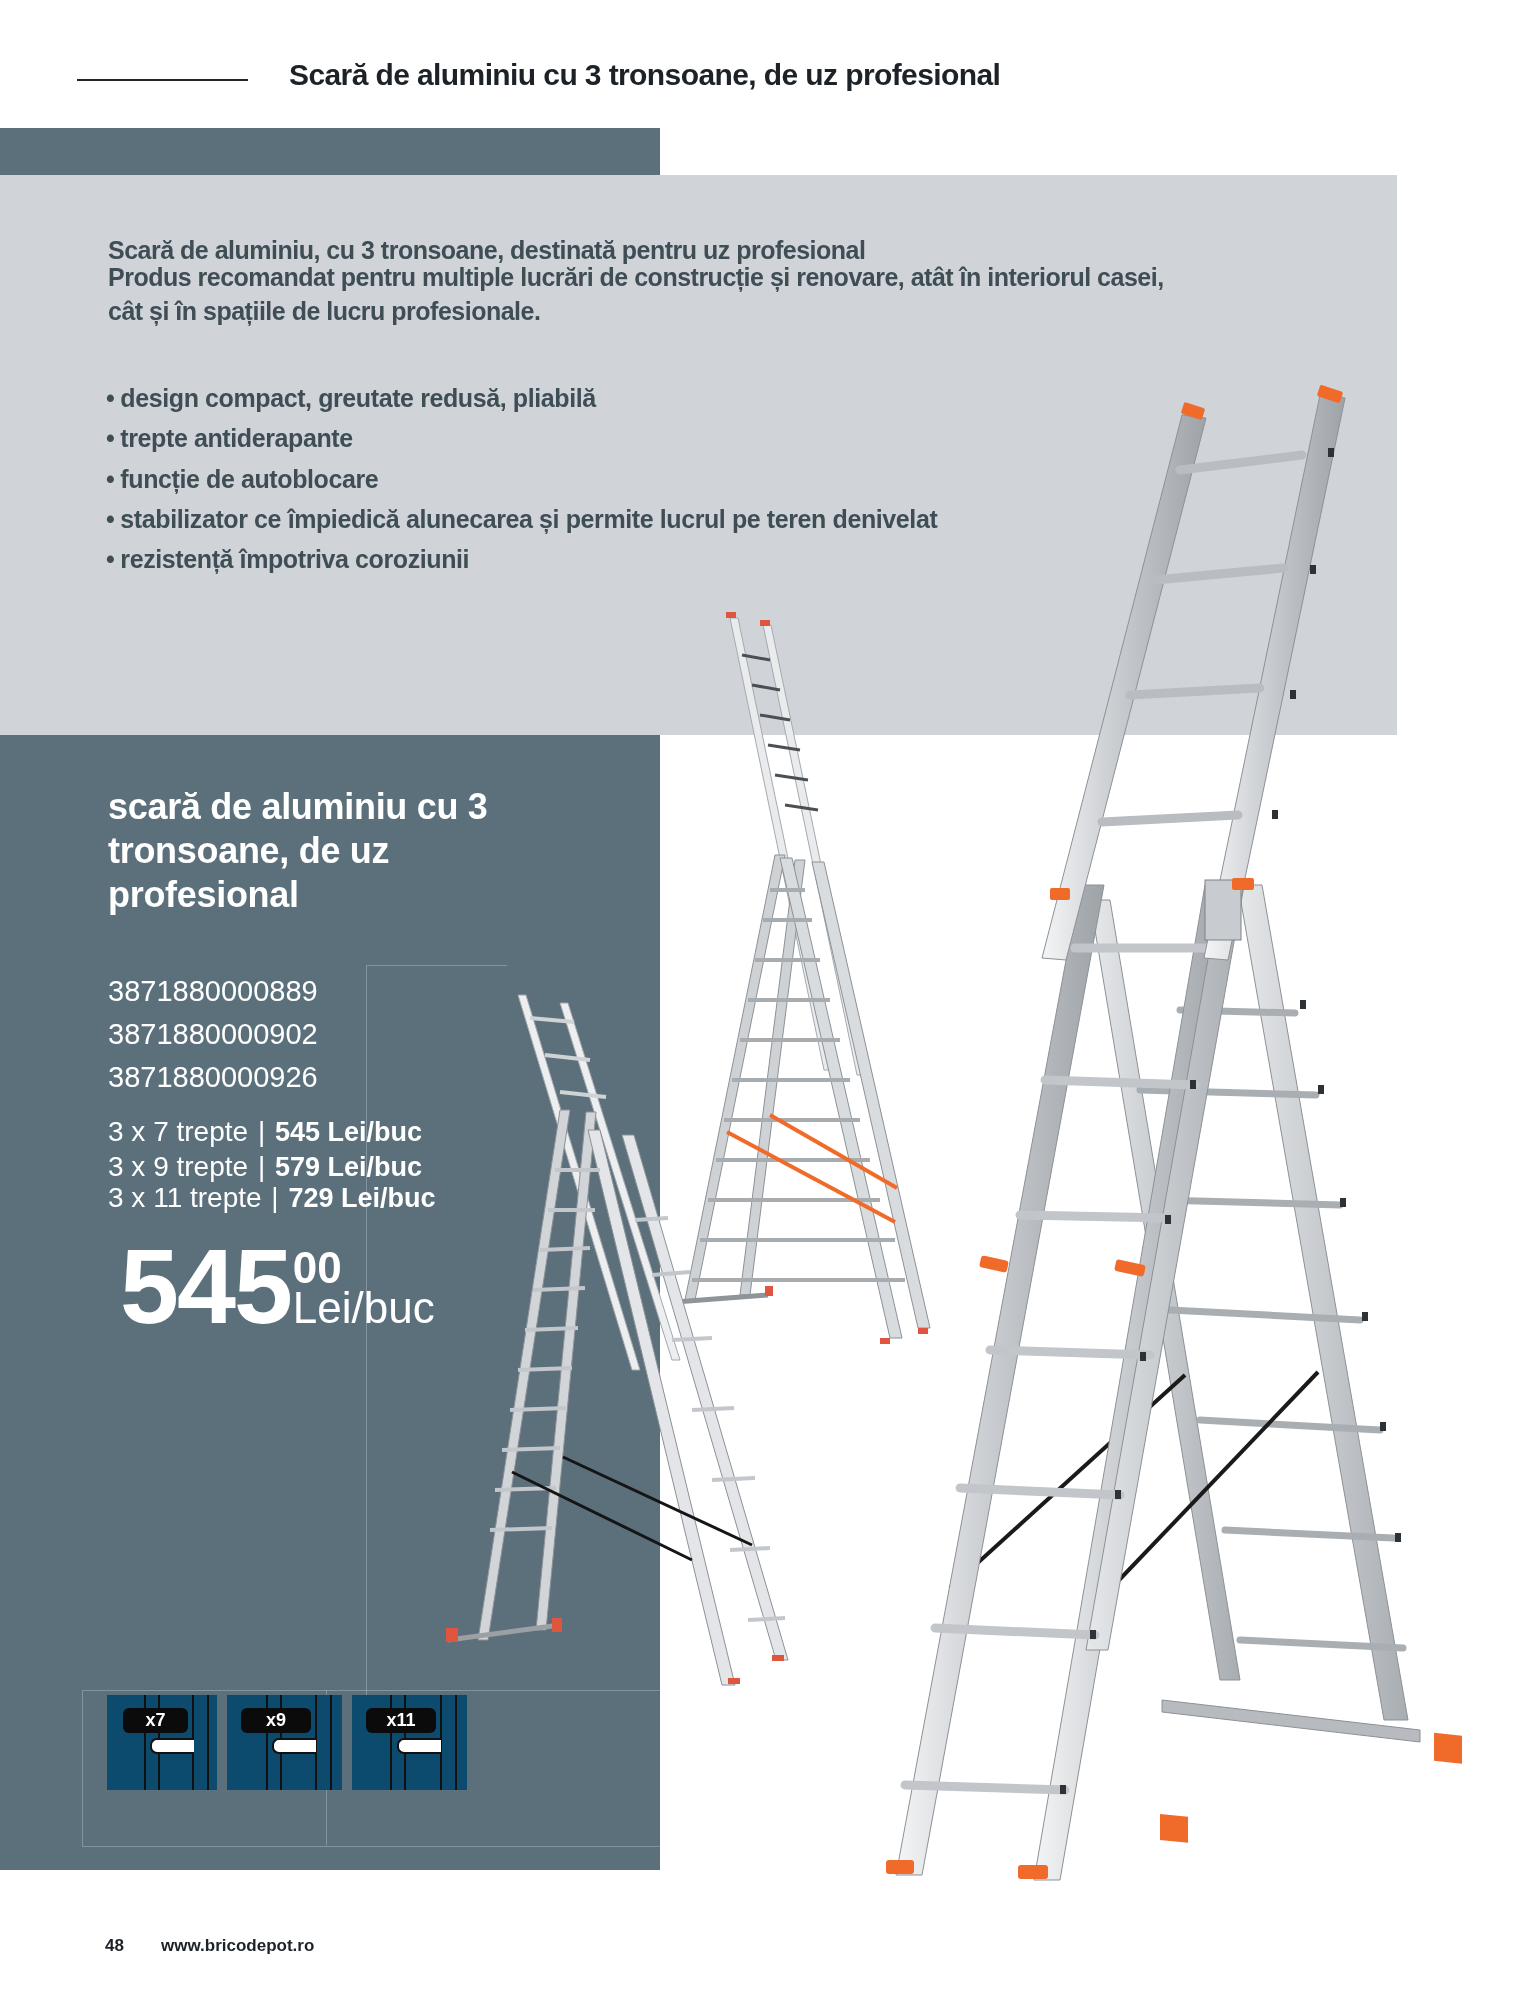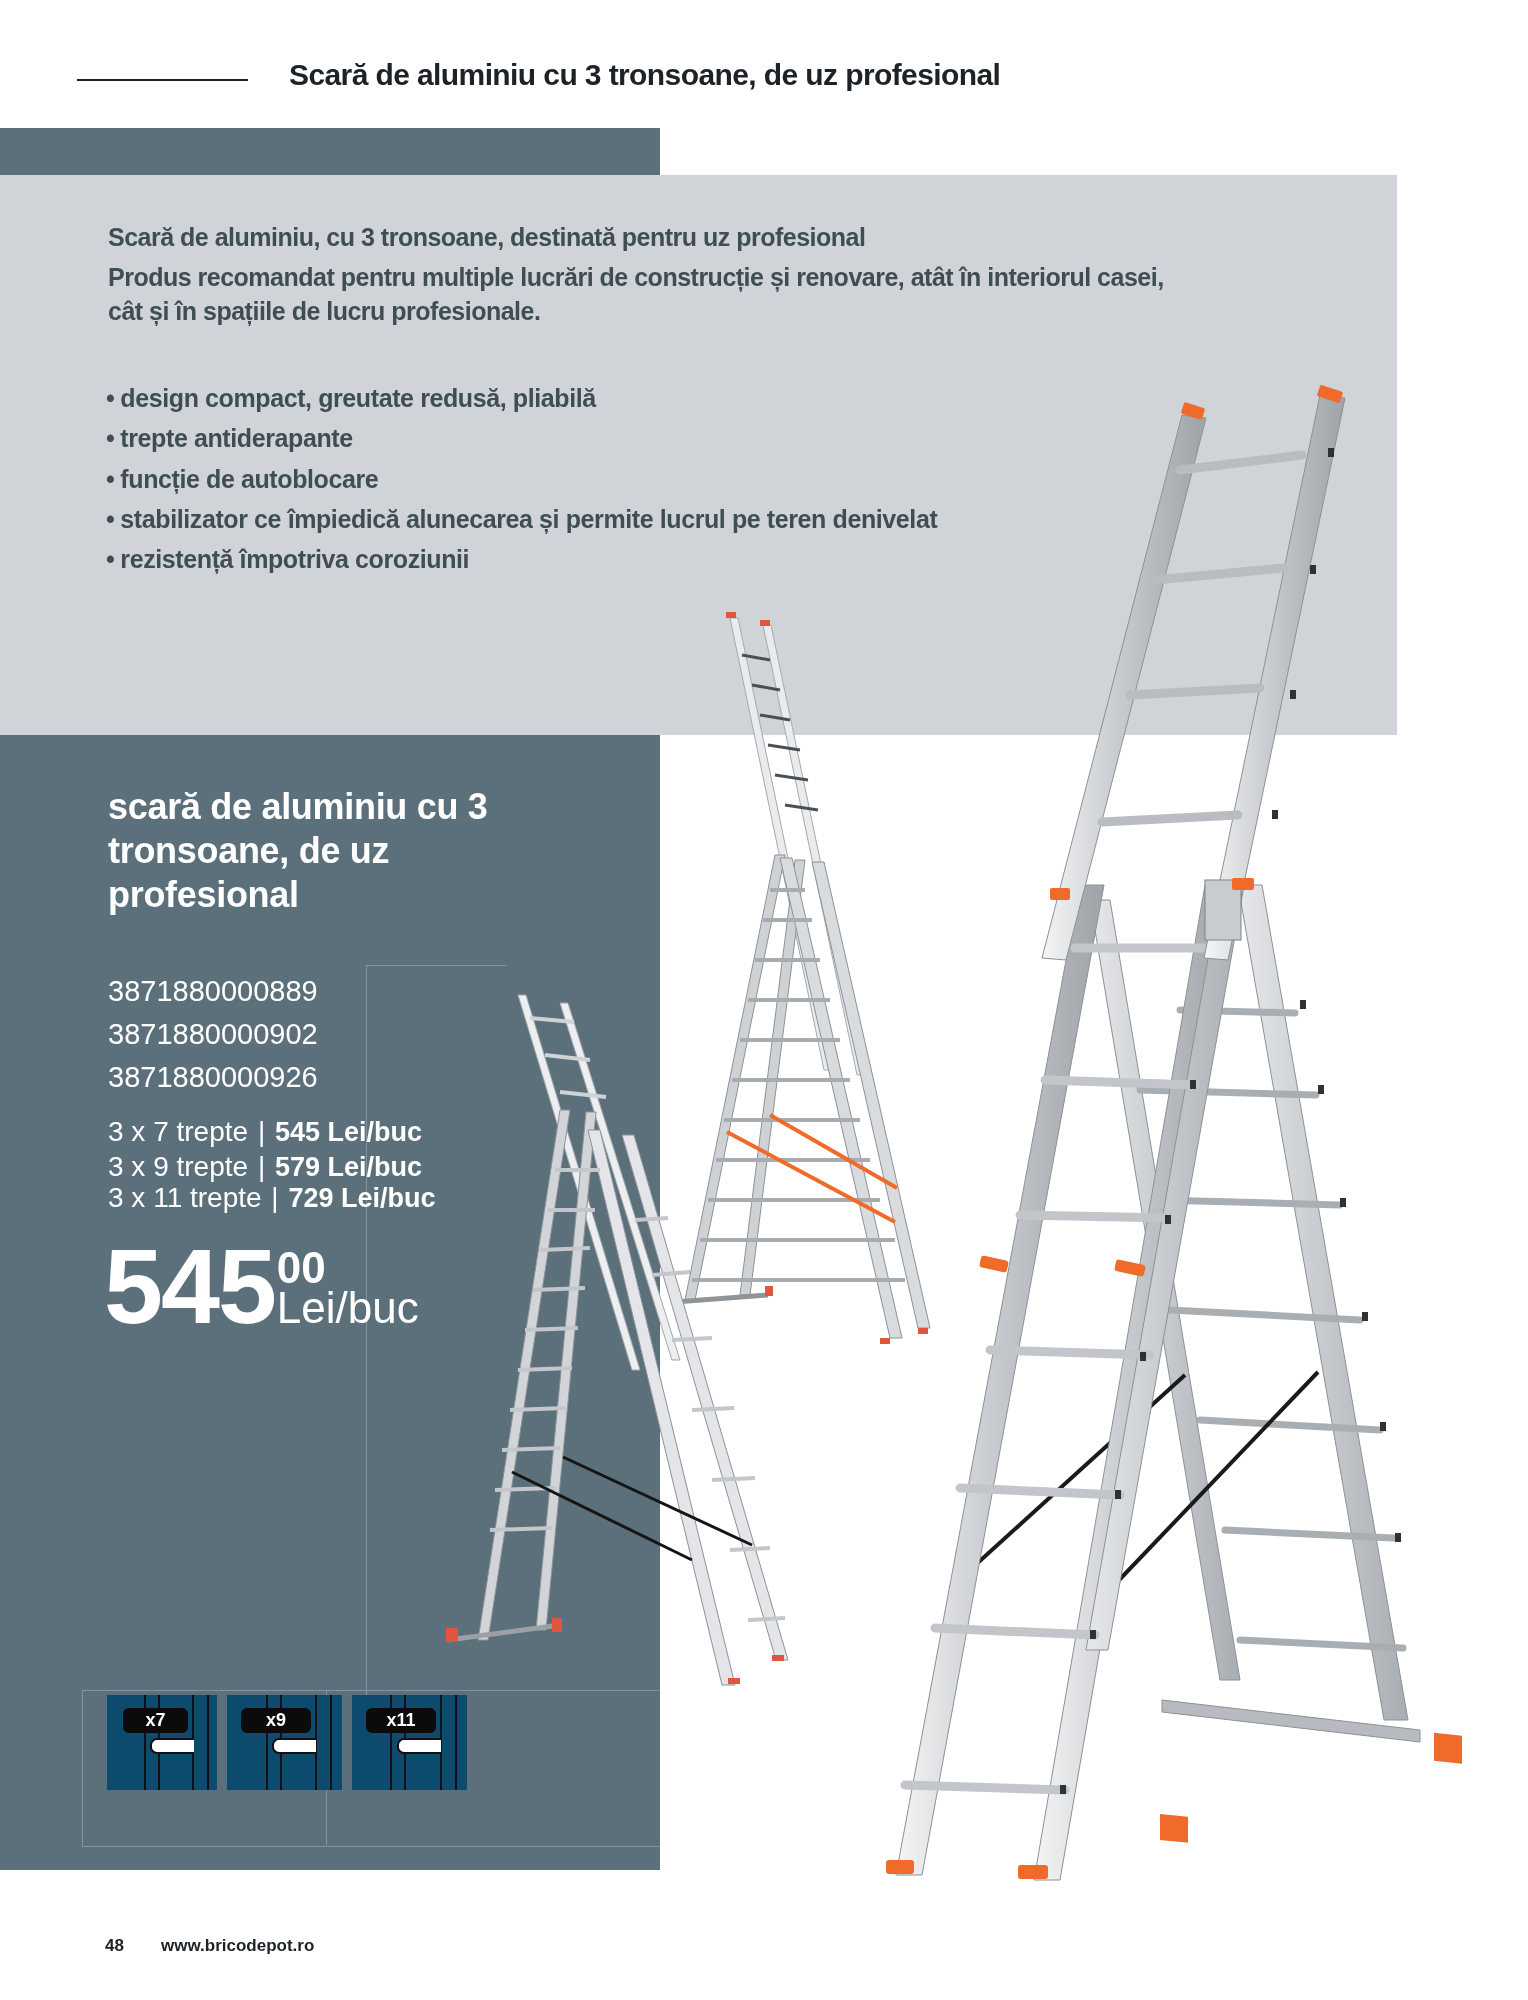--- a/index.html
+++ b/index.html
@@ -34,21 +34,21 @@
   
   .product-title {
     left: 108px; top: 785px; width: 420px; color: #ffffff; font-weight: 700;
     font-size: 36px; line-height: 44px; letter-spacing: -0.3px;
   }
   .codes { left: 108px; top: 970px; color: #ffffff; font-size: 29px; line-height: 43px; }
   .variants { left: 108px; top: 1114px; color: #ffffff; font-size: 28px; line-height: 35px; white-space: nowrap; }
   .variants .v-row { height: 35px; }
   .variants .sep { font-weight: 400; margin: 0 2px; }
   .variants .vprice { font-weight: 700; font-size: 27px; }
-  .big-price { left: 104px; top: 1236px; color: #ffffff; white-space: nowrap; }
+  .big-price { left: 120px; top: 1236px; color: #ffffff; white-space: nowrap; }
   .big-int { font-size: 106px; font-weight: 700; letter-spacing: -2px; line-height: 100px; display: inline-block; vertical-align: top; }
   .big-side { display: inline-block; vertical-align: top; margin-left: 2px; }
   .big-dec { display: block; font-size: 44px; font-weight: 700; line-height: 40px; margin-top: 12px; }
   .big-unit { display: block; font-size: 44px; font-weight: 400; line-height: 40px; }
 
   .faint-frame { border: 1px solid rgba(200,215,225,0.35); }
 
   
   .tile { top: 1695px; width: 110px; height: 95px; background: #0c4a6e; overflow: hidden; }
   .tile .vline { position: absolute; top: 0; bottom: 0; width: 2px; background: #111; }
@@ -253,21 +253,21 @@
     <line x1="512" y1="1472" x2="692" y2="1560" stroke="#151515" stroke-width="3"></line>
     <line x1="563" y1="1457" x2="752" y2="1545" stroke="#151515" stroke-width="3"></line>
     <line x1="448" y1="1640" x2="560" y2="1625" stroke="#9ba0a5" stroke-width="5"></line>
     <rect x="446" y="1628" width="12" height="14" fill="#e0553d"></rect>
     <rect x="552" y="1618" width="10" height="14" fill="#e0553d"></rect>
     <rect x="728" y="1678" width="12" height="6" fill="#e0553d"></rect>
     <rect x="772" y="1655" width="12" height="6" fill="#e0553d"></rect>
   </g>
 </svg>
 
-<div class="abs desc" style="top:223px;">Scară de aluminiu, cu 3 tronsoane, destinată pentru uz profesional</div>
+<div class="abs desc" style="top:236px;">Scară de aluminiu, cu 3 tronsoane, destinată pentru uz profesional</div>
 <div class="abs desc" style="top:263px;">Produs recomandat pentru multiple lucrări de construcție și renovare, atât în interiorul casei,</div>
 <div class="abs desc" style="top:297px;">cât și în spațiile de lucru profesionale.</div>
 
 <ul class="abs bullets">
   <li>design compact, greutate redusă, pliabilă</li>
   <li>trepte antiderapante</li>
   <li>funcție de autoblocare</li>
   <li>stabilizator ce împiedică alunecarea și permite lucrul pe teren denivelat</li>
   <li>rezistență împotriva coroziunii</li>
 </ul>

